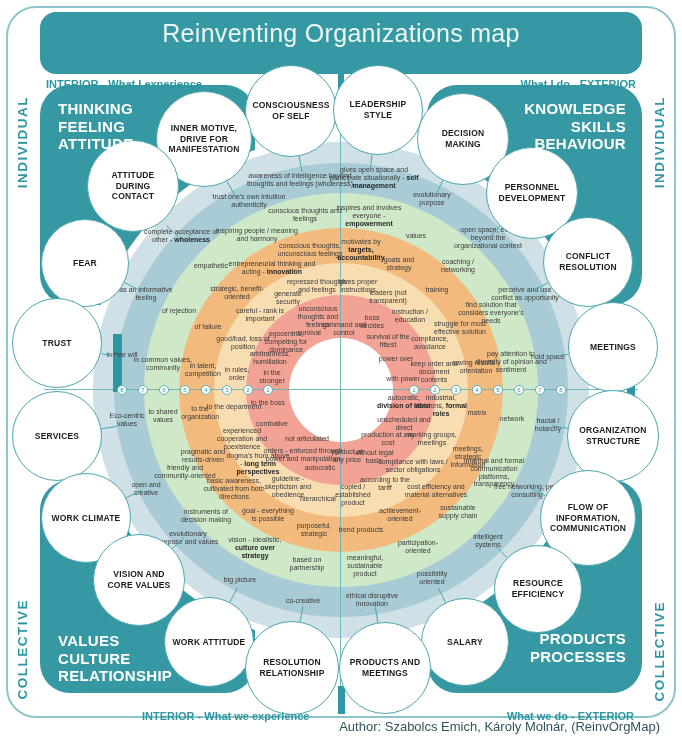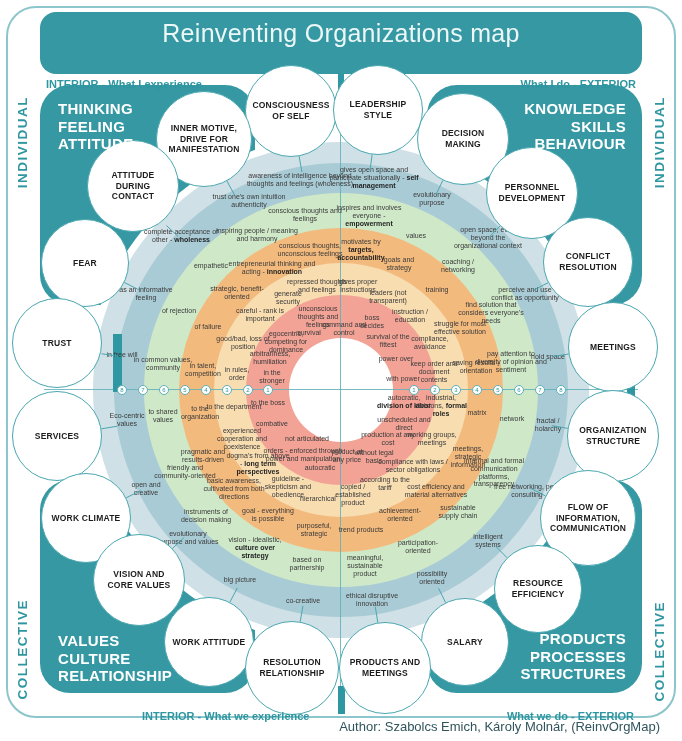--- a/index.html
+++ b/index.html
@@ -275,17 +275,16 @@
       <div>BEHAVIOUR</div>
     </div>
   <div class="corner-label" id="cl-bl">
       <div>VALUES</div>
       <div>CULTURE</div>
       <div>RELATIONSHIP</div>
     </div>
   <div class="corner-label" id="cl-br">
       <div>PRODUCTS</div>
       <div>PROCESSES</div>
-      <div>STRUCTURES</div>
     </div>
 
   <div class="author">Author: Szabolcs Emich, Károly Molnár, (ReinvOrgMap)</div>
 </div>
 
 </body></html>

